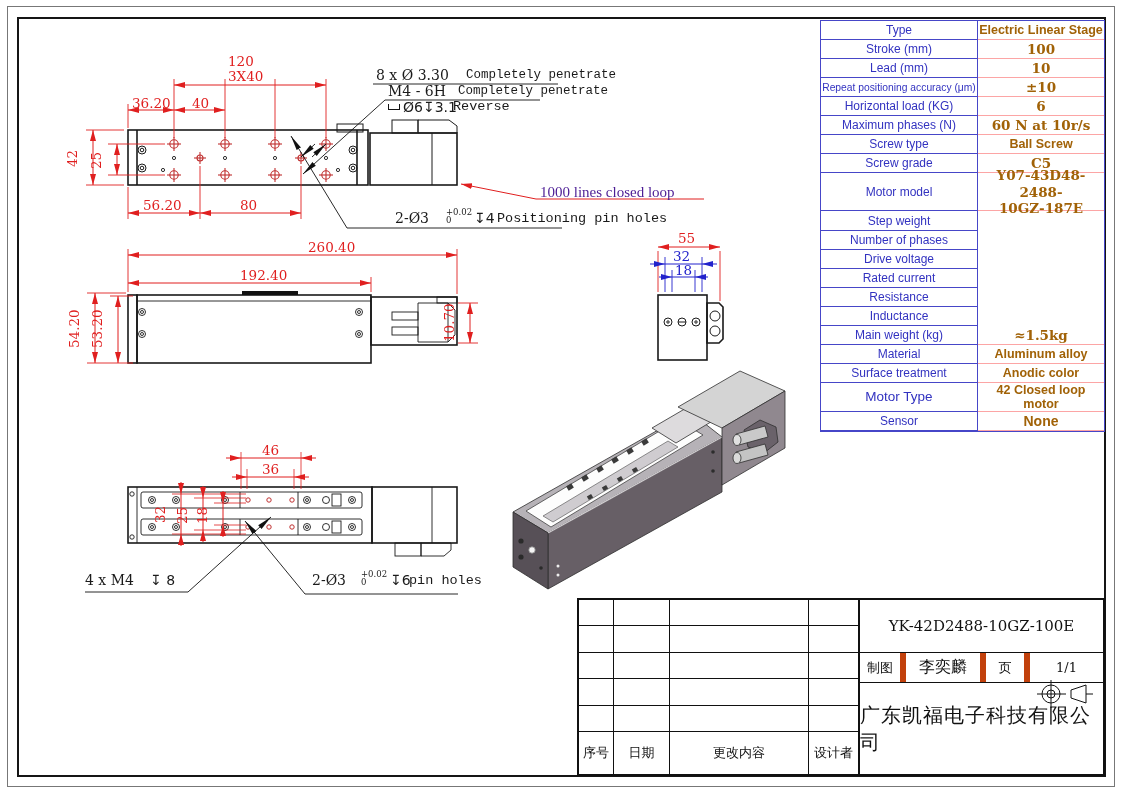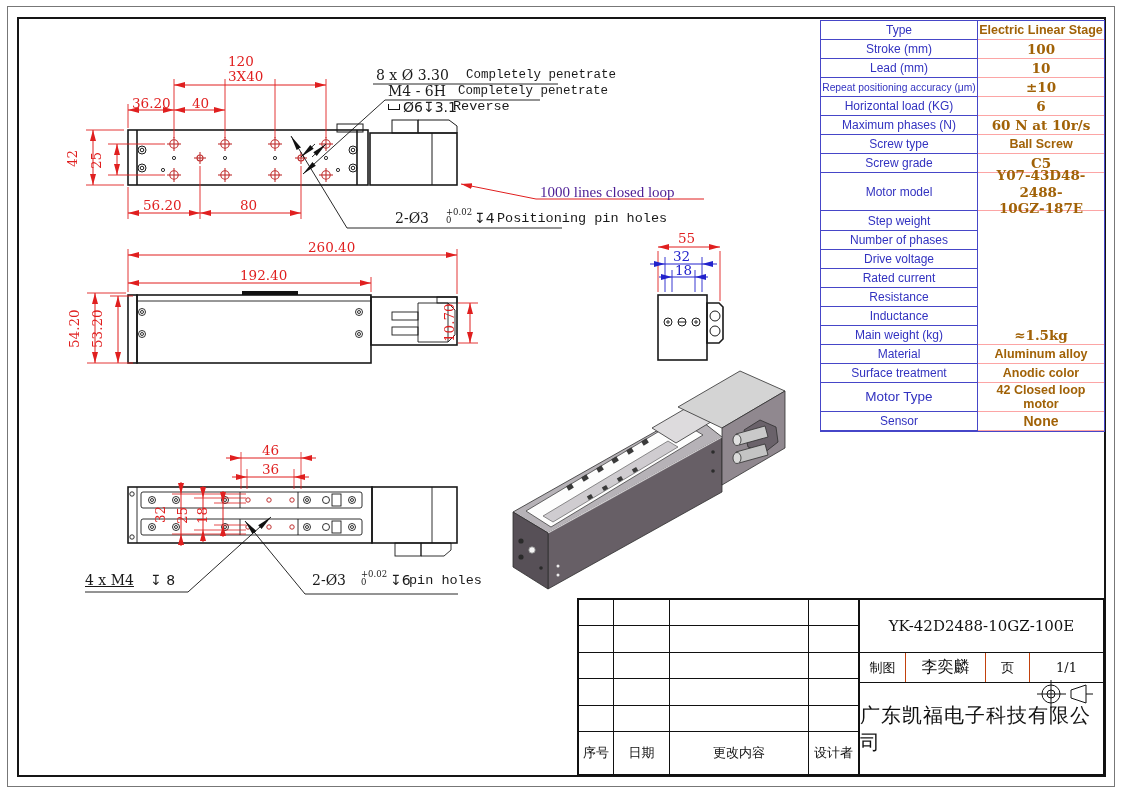--- a/index.html
+++ b/index.html
@@ -28,21 +28,21 @@
   #spec .pre{white-space:pre-line;line-height:1.25;}
   
   #titleblock{position:absolute;left:577px;top:598px;width:528px;height:178px;border:2px solid #111;box-sizing:border-box;display:flex;color:#111;}
   #tb-left{width:285px;display:grid;grid-template-columns:35px 56px 139px 1fr;grid-template-rows:repeat(5,1fr) 42px;box-sizing:border-box;border-right:2px solid #111;}
   #tb-left div{border-right:1px solid #111;border-bottom:1px solid #111;display:flex;align-items:center;justify-content:center;font-size:13px;}
   #tb-left div:nth-child(4n){border-right:none;}
   #tb-left .hdr{border-bottom:none;}
   #tb-right{flex:1;display:flex;flex-direction:column;box-sizing:border-box;}
   #tb-part{height:52px;border-bottom:1px solid #111;display:flex;align-items:center;justify-content:center;font-family:"DejaVu Serif",serif;font-size:15px;}
   .tb-row{height:29px;border-bottom:1px solid #111;display:flex;}
-  .tb-row>div{border-right:1px solid #c2410c;display:flex;align-items:center;justify-content:center;font-size:13px;box-sizing:border-box;}
+  .tb-row>div{border-right:6px solid #c2410c;display:flex;align-items:center;justify-content:center;font-size:13px;box-sizing:border-box;}
   .tb-row>div:last-child{border-right:none;}
   .c1{width:46px;}.c2{width:80px;}.c3{width:44px;}.c4{width:73px;}
   #tb-company{flex:1;display:flex;align-items:center;justify-content:center;font-family:"Liberation Serif",serif;font-size:20px;letter-spacing:1px;}
 </style>
 </head>
 <body>
 
 <div id="sheet">
   <div class="frame-outer"></div>
   <div class="frame-inner"></div>
@@ -416,21 +416,21 @@
 
   <span class="txt dim" style="left:678px;top:230px;">55</span>
   <span class="txt dimb" style="left:673px;top:248px;">32</span>
   <span class="txt dimb" style="left:675px;top:262px;">18</span>
 
   <span class="txt dim" style="left:262px;top:442px;">46</span>
   <span class="txt dim" style="left:262px;top:461px;">36</span>
   <span class="txt dim rot" style="left:167px;top:509px;">32</span>
   <span class="txt dim rot" style="left:189px;top:510px;">25</span>
   <span class="txt dim rot" style="left:209px;top:510px;">18</span>
-  <span class="txt ann-serif" style="left:85px;top:572px;text-decoration:underline;">4 x M4</span>
+  <span class="txt ann-serif" style="left:85px;top:572px;">4 x M4</span>
   <span class="txt ann-serif dsym" style="left:150px;top:572px;">↧ 8</span>
   <span class="txt ann-serif" style="left:312px;top:572px;">2-Ø3</span>
   <span class="txt tolstack" style="left:361px;top:570px;">
       <span>+0.02</span>
       <span>0</span>
     </span>
   <span class="txt ann-serif dsym" style="left:390px;top:572px;">↧6</span>
   <span class="txt ann-sans" style="left:409px;top:573px;font-size:13.5px;">pin holes</span>
 
   <div id="spec">

